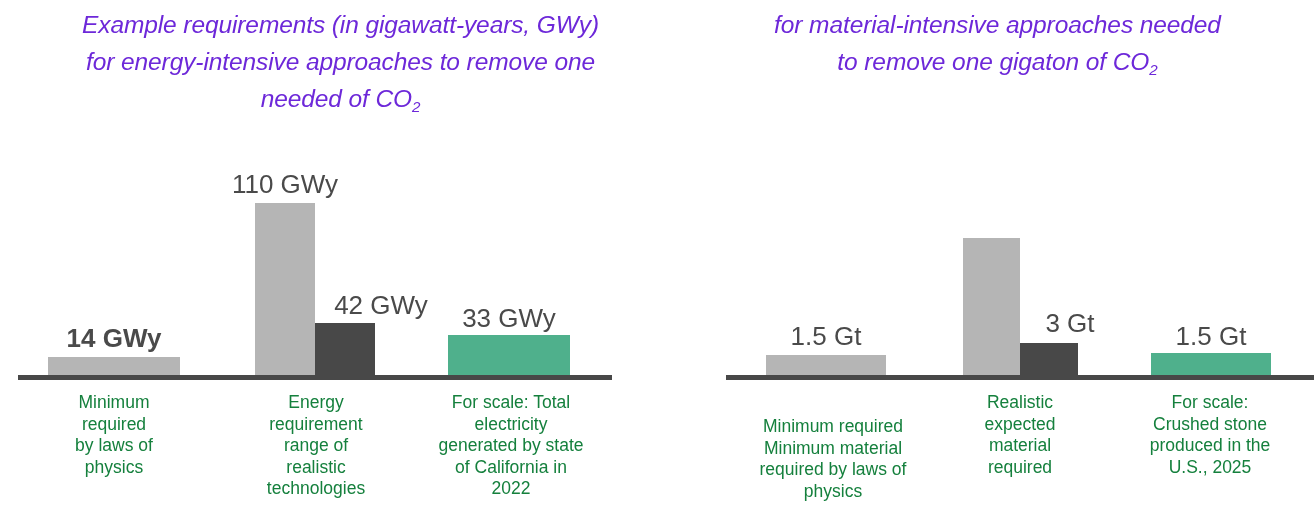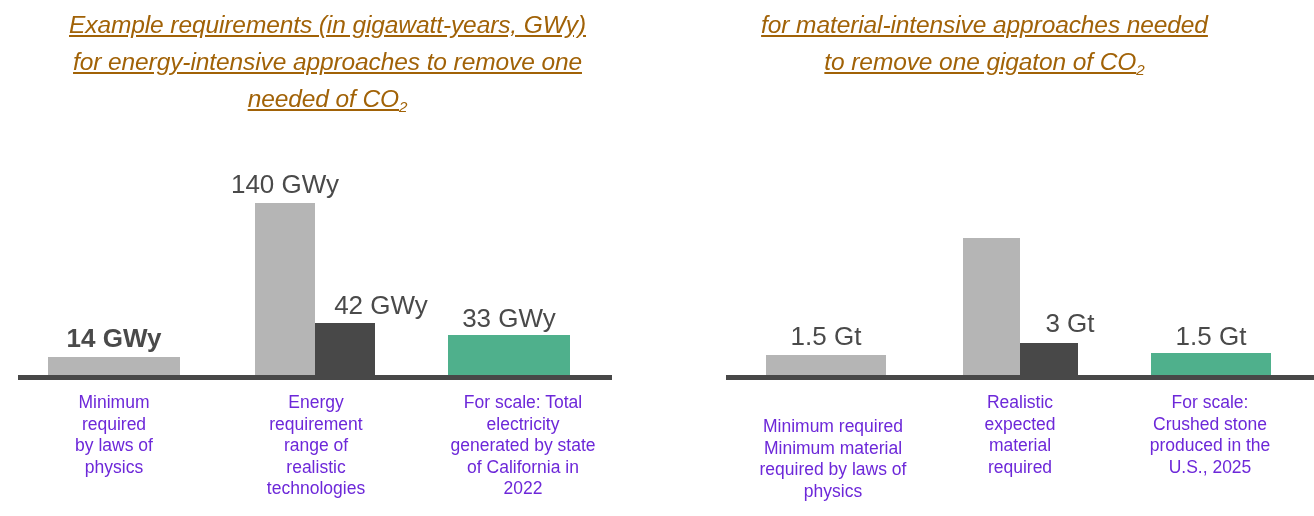--- a/index.html
+++ b/index.html
@@ -24,29 +24,28 @@
     top: 0;
     width: 657px;
     height: 516px;
   }
   .panel-left  { left: 0; }
   .panel-right { left: 657px; }
 
   .panel-title {
     position: absolute;
     top: 6px;
-    left: 11px;
+    left: 24px;
     width: 633px;
     text-align: center;
     font-style: italic;
     font-size: 24.5px;
     line-height: 37px;
-    color: #a16207;
+    color: #6d28d9;
     letter-spacing: -0.1px;
-    text-decoration: underline;
   }
   .panel-title sub {
     font-size: 0.62em;
     vertical-align: baseline;
     position: relative;
     top: 0.35em;
   }
 
   
   .plot {
@@ -72,21 +71,21 @@
     color: #4a4a4a;
     white-space: nowrap;
     text-align: center;
   }
 
   
   .cat-label {
     position: absolute;
     font-size: 17.5px;
     line-height: 21.5px;
-    color: #6d28d9;
+    color: #15803d;
     text-align: center;
     white-space: pre-line;
   }
 </style>
 </head>
 <body>
 
 <div class="figure">
 
   <div class="panel panel-left">
@@ -98,35 +97,35 @@
 
     <div class="plot">
       <div class="baseline" style="left:18px; width:594px;"></div>
 
       <div class="bar" style="left:48px;  width:132px; height:18px;  background:#b5b5b5;"></div>
       <div class="bar" style="left:255px; width:60px;  height:172px; background:#b5b5b5;"></div>
       <div class="bar" style="left:315px; width:60px;  height:52px;  background:#484848;"></div>
       <div class="bar" style="left:448px; width:122px; height:40px;  background:#4fb08c;"></div>
 
       <div class="bar-label" style="left:48px;  width:132px; top:175px;font-weight:bold;">14 GWy</div>
-      <div class="bar-label" style="left:195px; width:180px; top:21px;">140 GWy</div>
+      <div class="bar-label" style="left:195px; width:180px; top:21px;">110 GWy</div>
       <div class="bar-label" style="left:310px; width:142px; top:142px;">42 GWy</div>
       <div class="bar-label" style="left:448px; width:122px; top:155px;">33 GWy</div>
     </div>
 
     <div class="cat-label" style="left:40px;  width:148px; top:392px;">Minimum
 required
 by laws of
 physics</div>
     <div class="cat-label" style="left:240px; width:152px; top:392px;">Energy
 requirement
 range of
 realistic
 technologies</div>
-    <div class="cat-label" style="left:428px; width:190px; top:392px;">For scale: Total
+    <div class="cat-label" style="left:416px; width:190px; top:392px;">For scale: Total
 electricity
 generated by state
 of California in
 2022</div>
   </div>
 
   <div class="panel panel-right">
     <div class="panel-title">
       <div>for material-intensive approaches needed</div>
       <div><span>to remove one gigaton of CO</span><sub>2</sub></div>

